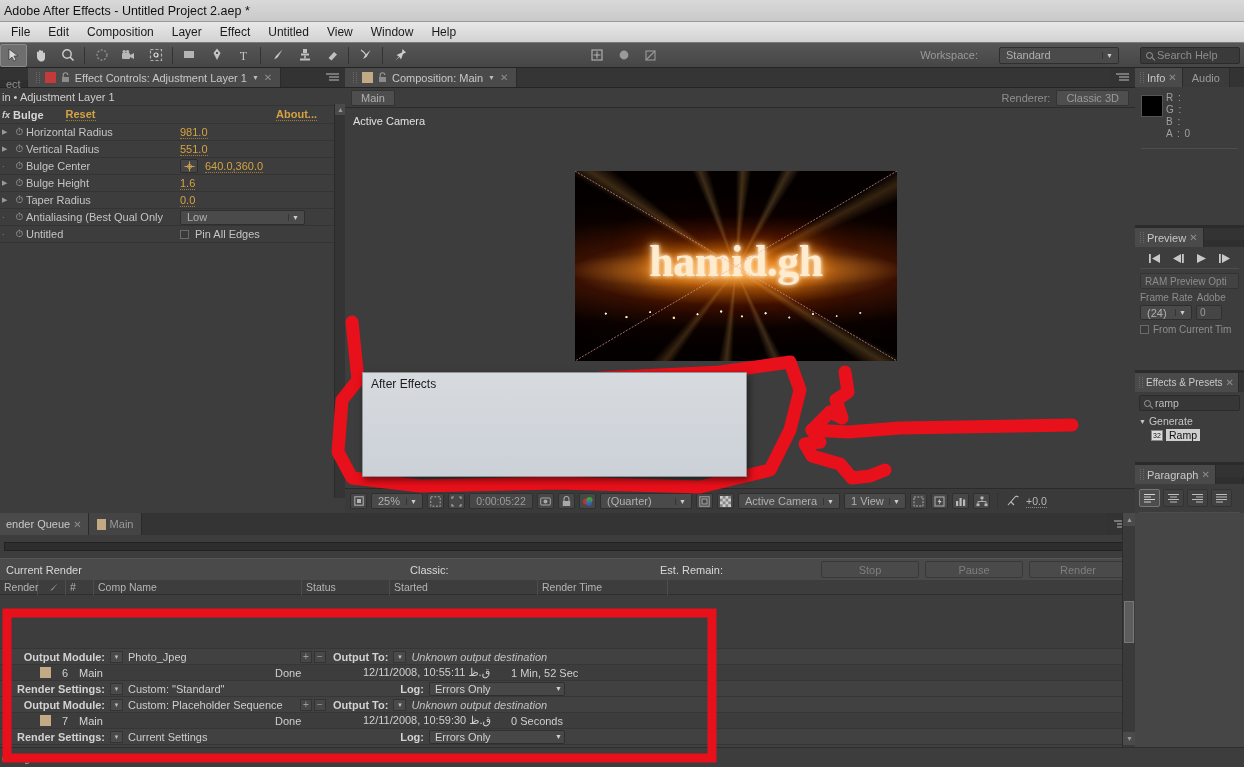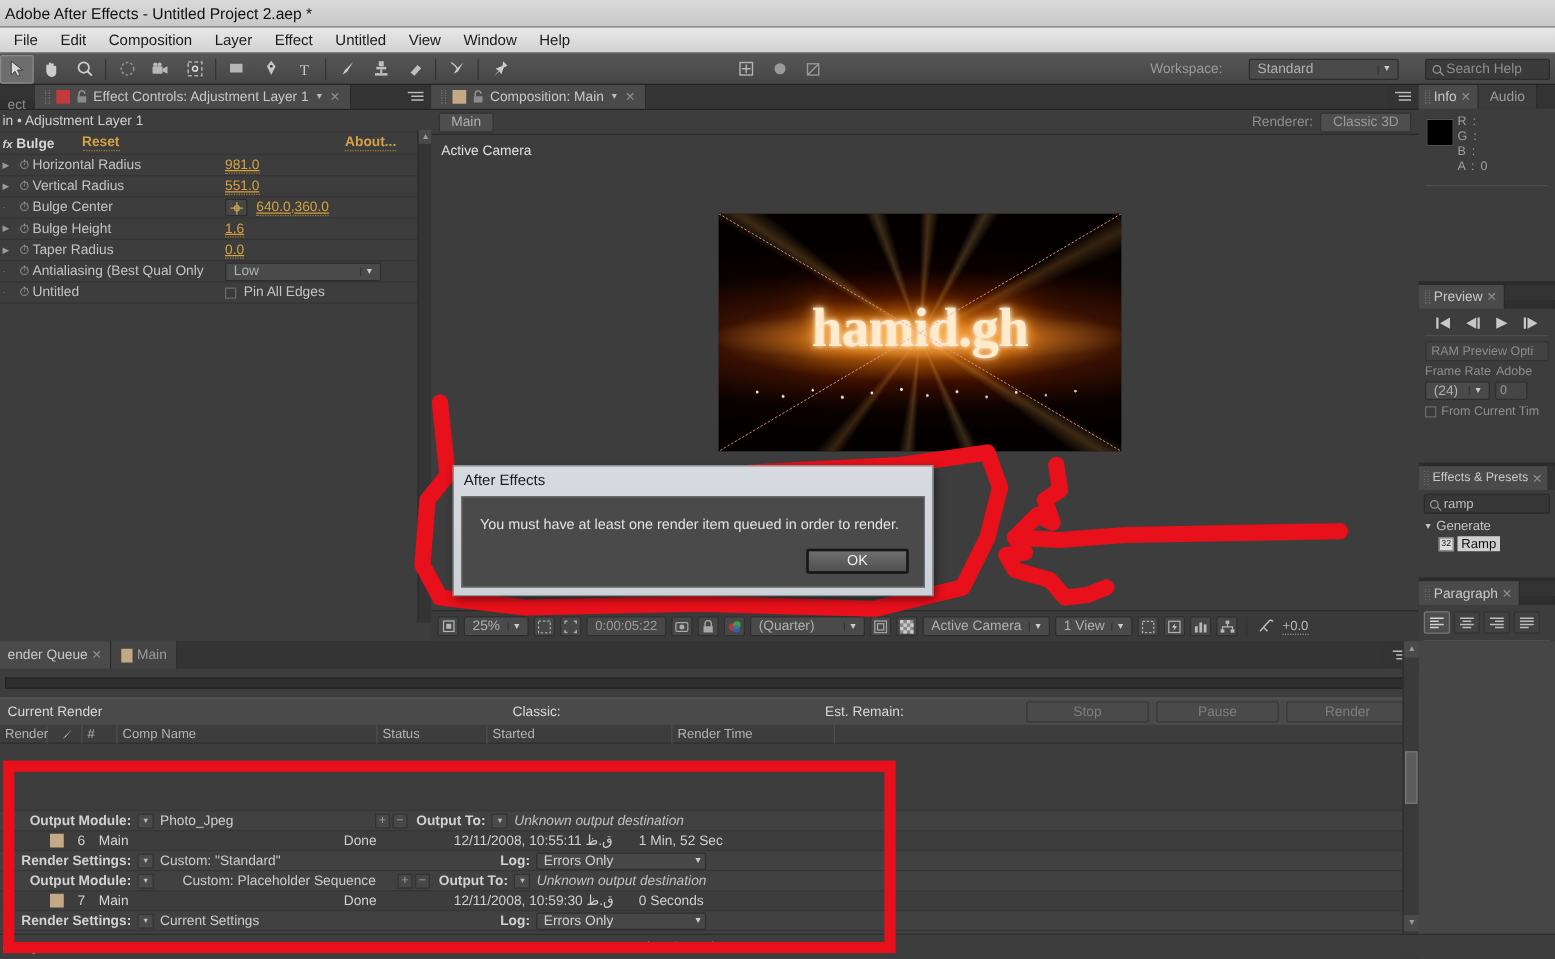--- a/index.html
+++ b/index.html
@@ -66,21 +66,21 @@
   .xbtn{ font-size:10px; color:#8e8e8e; }
 
   
   #ec{ left:0; top:0; width:345px; height:430px; background:#3d3d3d; }
   .ecline{ height:17px; display:flex; align-items:center; font-size:11px;
            border-bottom:1px solid #343434; padding-left:2px;}
   .echdr{ background:#3d3d3d; color:#d6d6d6; font-weight:bold; height:18px;}
   .tw{ width:11px; text-align:left; color:#9a9a9a; font-size:7px;}
   .sw{ width:13px; text-align:center; color:#a9a9a9; font-size:10px;}
   .plab{ color:#c4c4c4; width:154px;}
-  .pval{ color:#d6a243; border-bottom:1px dotted #a07b33; cursor:pointer;text-decoration:underline;}
+  .pval{ color:#d6a243; border-bottom:1px dotted #a07b33; cursor:pointer;}
   .ecsub{ height:18px; background:#3d3d3d; color:#cfcfcf; font-size:11px;
           display:flex;align-items:center; padding-left:2px; border-bottom:1px solid #333;}
   .reset{ color:#d6a243; border-bottom:1px dotted #a07b33; margin-left:22px;}
   .about{ color:#d6a243; border-bottom:1px dotted #a07b33; position:absolute; right:28px;}
   .ecscroll{ position:absolute; right:0; top:36px; width:11px; bottom:0; background:#343434;
              border-left:1px solid #2a2a2a;}
   .scarrow{ width:11px;height:11px; display:flex;align-items:center;justify-content:center;
             color:#999; font-size:7px; background:#4a4a4a;}
 
   
@@ -828,21 +828,21 @@
         <span class="qlabel" style="width:34px;text-align:right">Log:</span>
         <div class="wdd" style="margin-left:5px">
           <span>Errors Only</span>
           <span class="ar" style="font-size:7px">▼</span>
         </div>
       </div>
 
       <div class="qrow alt">
         <span class="qlabel" style="width:110px;text-align:right;padding-right:5px">Output Module:</span>
         <span class="mini-dd">▼</span>
-        <span style="margin-left:23px;width:172px;color:#cdcdcd">Custom: Placeholder Sequence</span>
+        <span style="margin-left:5px;width:172px;color:#cdcdcd">Custom: Placeholder Sequence</span>
         <span class="pm">+</span>
         <span class="pm" style="margin-left:2px">−</span>
         <span class="qlabel" style="margin-left:7px">Output To:</span>
         <span class="mini-dd" style="margin-left:5px">▼</span>
         <span class="ital" style="margin-left:5px">Unknown output destination</span>
       </div>
 
       <div class="qrow">
         <span style="width:40px"></span>
         <span class="cchip"></span>
@@ -900,17 +900,13 @@
     <path d="M352 322 L358 380 L342 400 L338 452 L352 478 L420 486 L560 483 L700 487 L770 470 L790 430 L800 390 L790 362 L720 372 L600 378"></path>
     <path d="M1072 425 L900 428 L848 432 L812 430"></path>
     <path d="M812 430 L830 412 L842 418 L836 400 L848 392 L845 372"></path>
     <path d="M812 430 L820 442 L805 444 L812 456 L840 464 L852 478 L870 476 L885 470"></path>
   </g>
   <rect x="7" y="613" width="705" height="145" fill="none" stroke="#e8101a" stroke-width="9"></rect>
 </svg>
 
 <div style="position:absolute;left:362;top:372px;left:362px;width:385px;height:105px;background:linear-gradient(#d7dbe0,#ccd1d7);border:1px solid #8e9398;box-shadow:2px 3px 7px rgba(0,0,0,.5)">
   <div style="height:21px;display:flex;align-items:center;padding-left:8px;font-size:12px;color:#1b1b1b">After Effects</div>
-  <div style="position:absolute;left:6px;top:24px;right:6px;bottom:6px;background:#4a4a4a;border:1px solid #6c6c6c">
-    <div style="padding:16px 14px 0;font-size:11.5px;color:#e2e2e2">You must have at least one render item queued in order to render.</div>
-    <div style="position:absolute;right:12px;bottom:10px;width:82px;height:20px;background:linear-gradient(#6e6e6e,#4f4f4f);border:2px solid #151515;display:flex;align-items:center;justify-content:center;font-size:11.5px;color:#ececec;border-radius:2px">OK</div>
-  </div>
 </div>
 
 </body></html>

